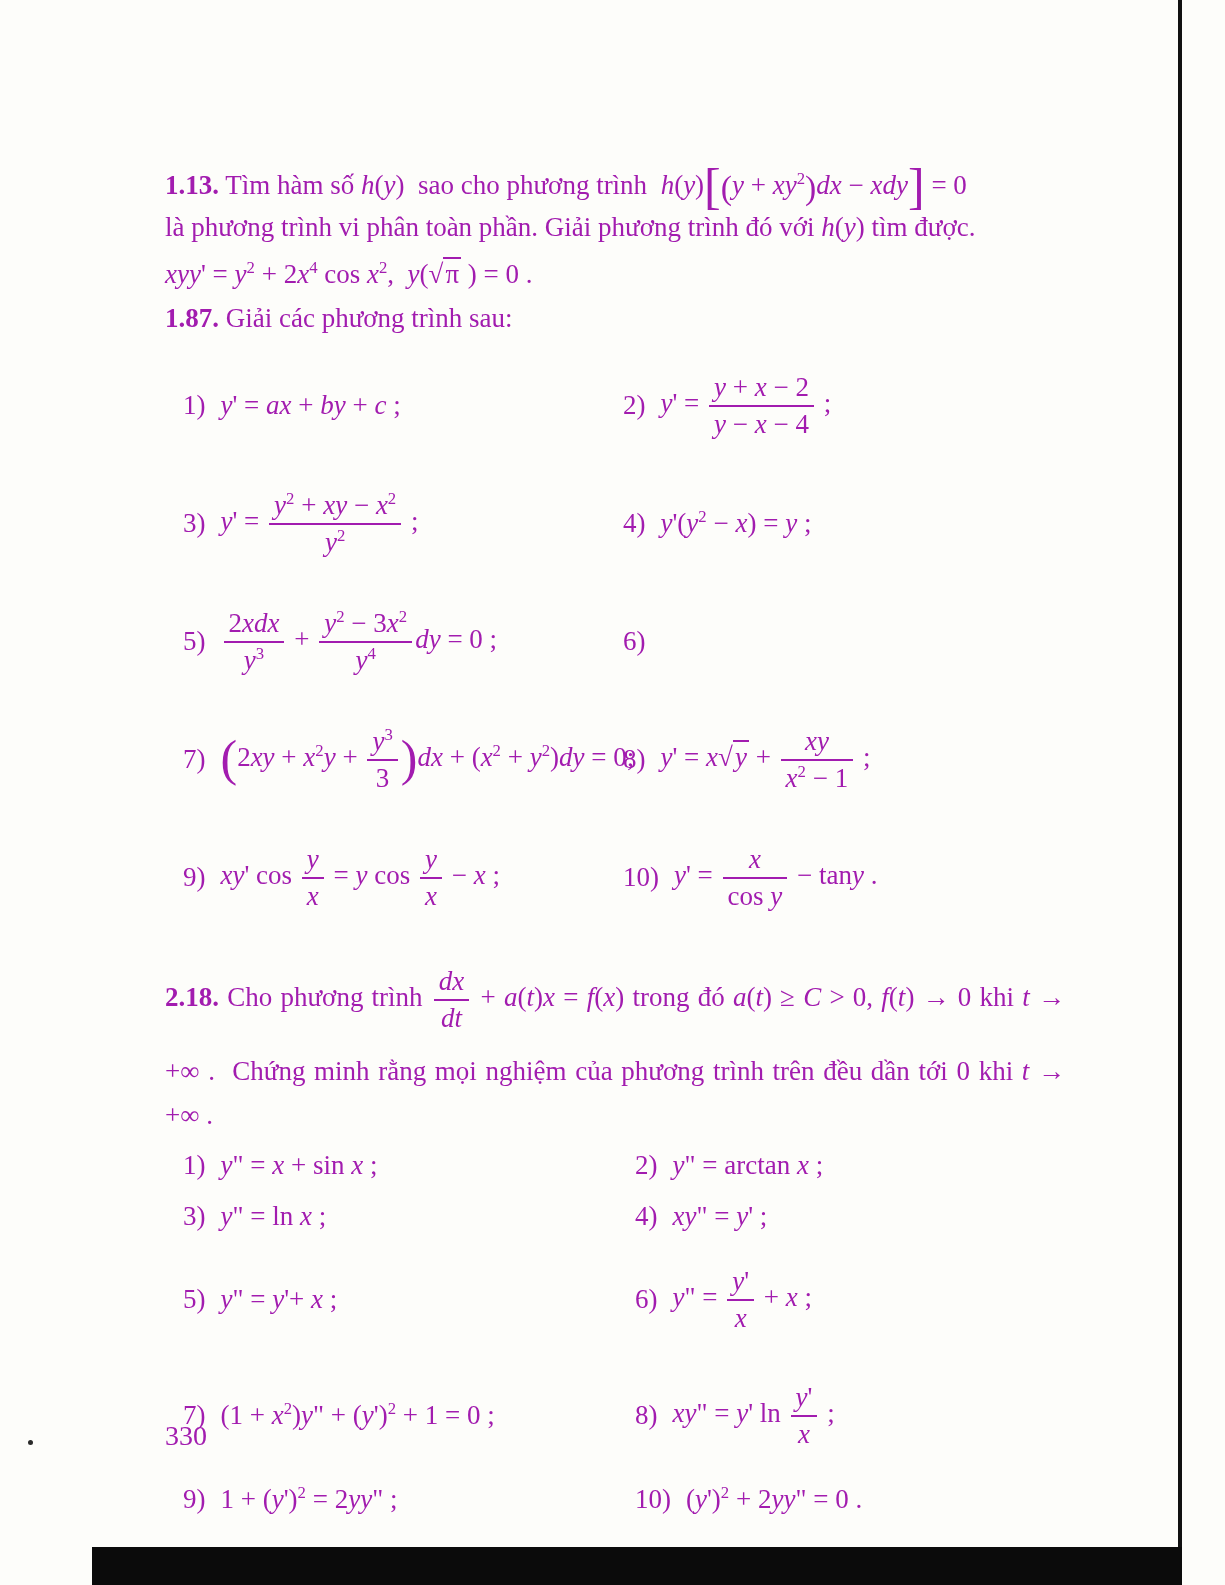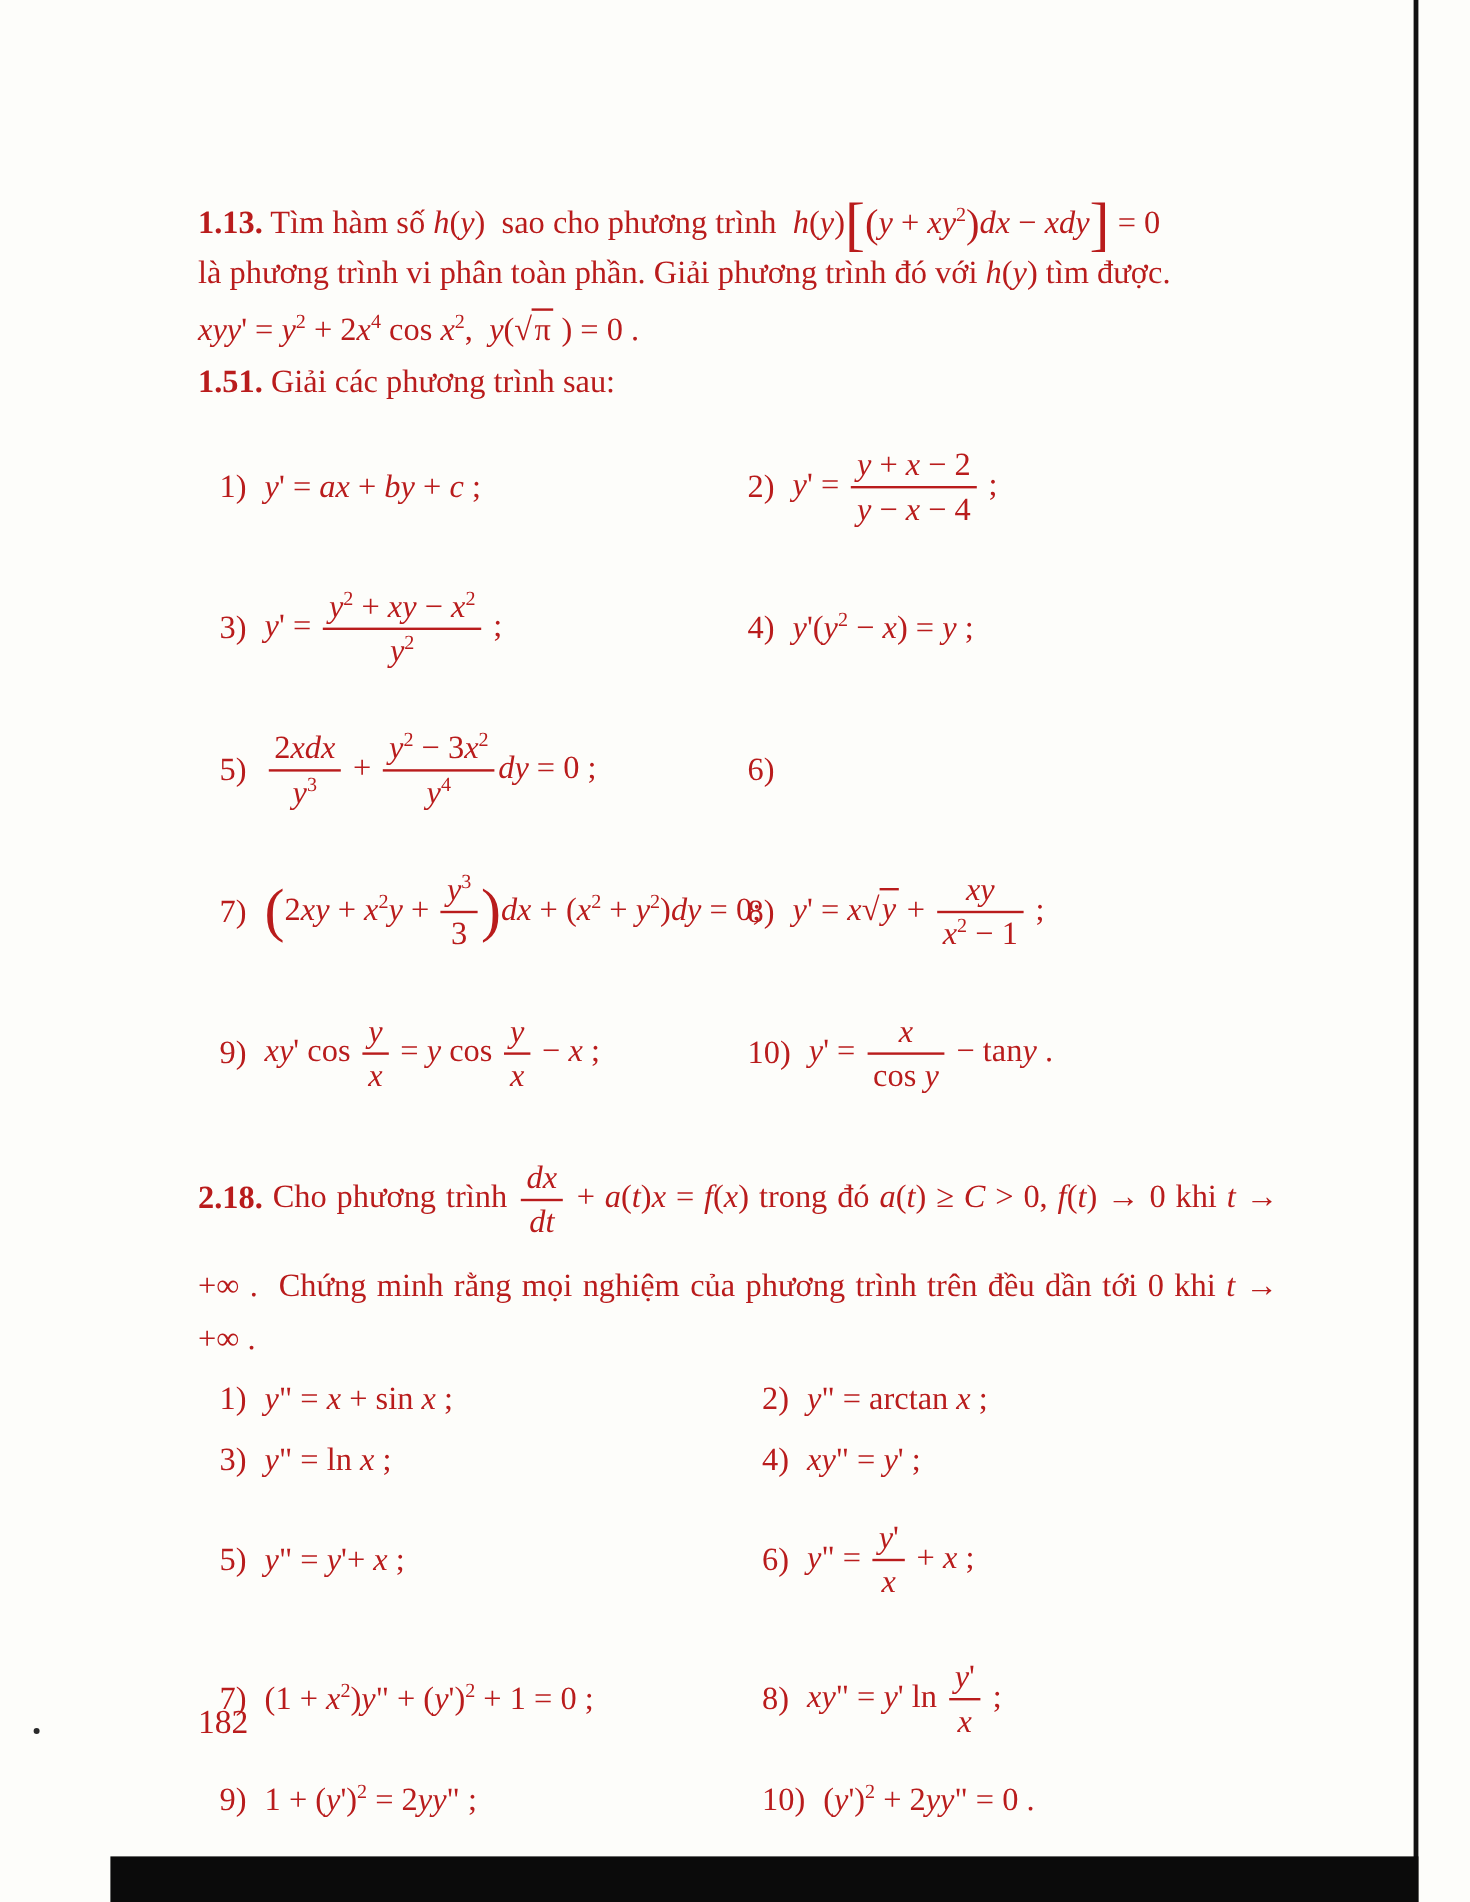--- a/index.html
+++ b/index.html
@@ -1,19 +1,19 @@
 <!DOCTYPE html>
 <html><head>
 <meta charset="utf-8">
 <style>
   * { margin:0; padding:0; box-sizing:border-box; }
   html,body { background:#ffffff; }
   .page {
     position:relative; width:1225px; height:1585px;
-    background:#fdfdfa; color:#b91c1c; overflow:hidden;
+    background:#fdfdfa; color:#a21caf; overflow:hidden;
     font-family:"Liberation Serif", serif; font-size:27px;
   }
   .content { position:absolute; left:165px; top:165px; width:900px; }
   .plabel { font-weight:bold; }
   .line { line-height:1.55; }
   .para { line-height:1.62; text-align:justify; margin-top:22px; }
   .section-title { line-height:1.55; margin-top:6px; }
   .eq-center { text-align:left; margin:10px 60px 8px 0; }
   i { font-style:italic; }
   sup { font-size:0.62em; line-height:0; vertical-align:super; }
@@ -47,21 +47,21 @@
       </div>
       <div class="line">là phương trình vi phân toàn phần. Giải phương trình đó với <i>h</i>(<i>y</i>) tìm được.</div>
     </div>
 
     <div>
       <div class="eq-center"><i>xyy</i>' = <i>y</i><sup>2</sup> + 2<i>x</i><sup>4</sup> cos <i>x</i><sup>2</sup>,&nbsp; <i>y</i>(<span class="sq">√<span class="ovl">π</span></span> ) = 0 .</div>
     </div>
 
     <div>
       <div class="section-title">
-        <span class="plabel">1.51.</span>
+        <span class="plabel">1.87.</span>
         <span>Giải các phương trình sau:</span>
       </div>
       <div class="items">
         <div class="item">
             <span class="inum">1)</span>
             <span class="iformula"><i>y</i>' = <i>ax</i> + <i>by</i> + <i>c</i> ;</span>
           </div>
         <div class="item">
             <span class="inum">2)</span>
             <span class="iformula"><i>y</i>' = <span class="frac"><span class="num"><i>y</i> + <i>x</i> − 2</span><span class="den"><i>y</i> − <i>x</i> − 4</span></span> ;</span>
@@ -145,18 +145,18 @@
           </div>
         <div class="item">
             <span class="inum">10)</span>
             <span class="iformula">(<i>y</i>')<sup>2</sup> + 2<i>yy</i>" = 0 .</span>
           </div>
       </div>
     </div>
 
   </div>
 
-  <div class="pageno">182</div>
+  <div class="pageno">330</div>
 
   <div class="scan-dot"></div>
   <div class="scan-line-right"></div>
   <div class="scan-bar-bottom"></div>
 </div>
 
 </body></html>

